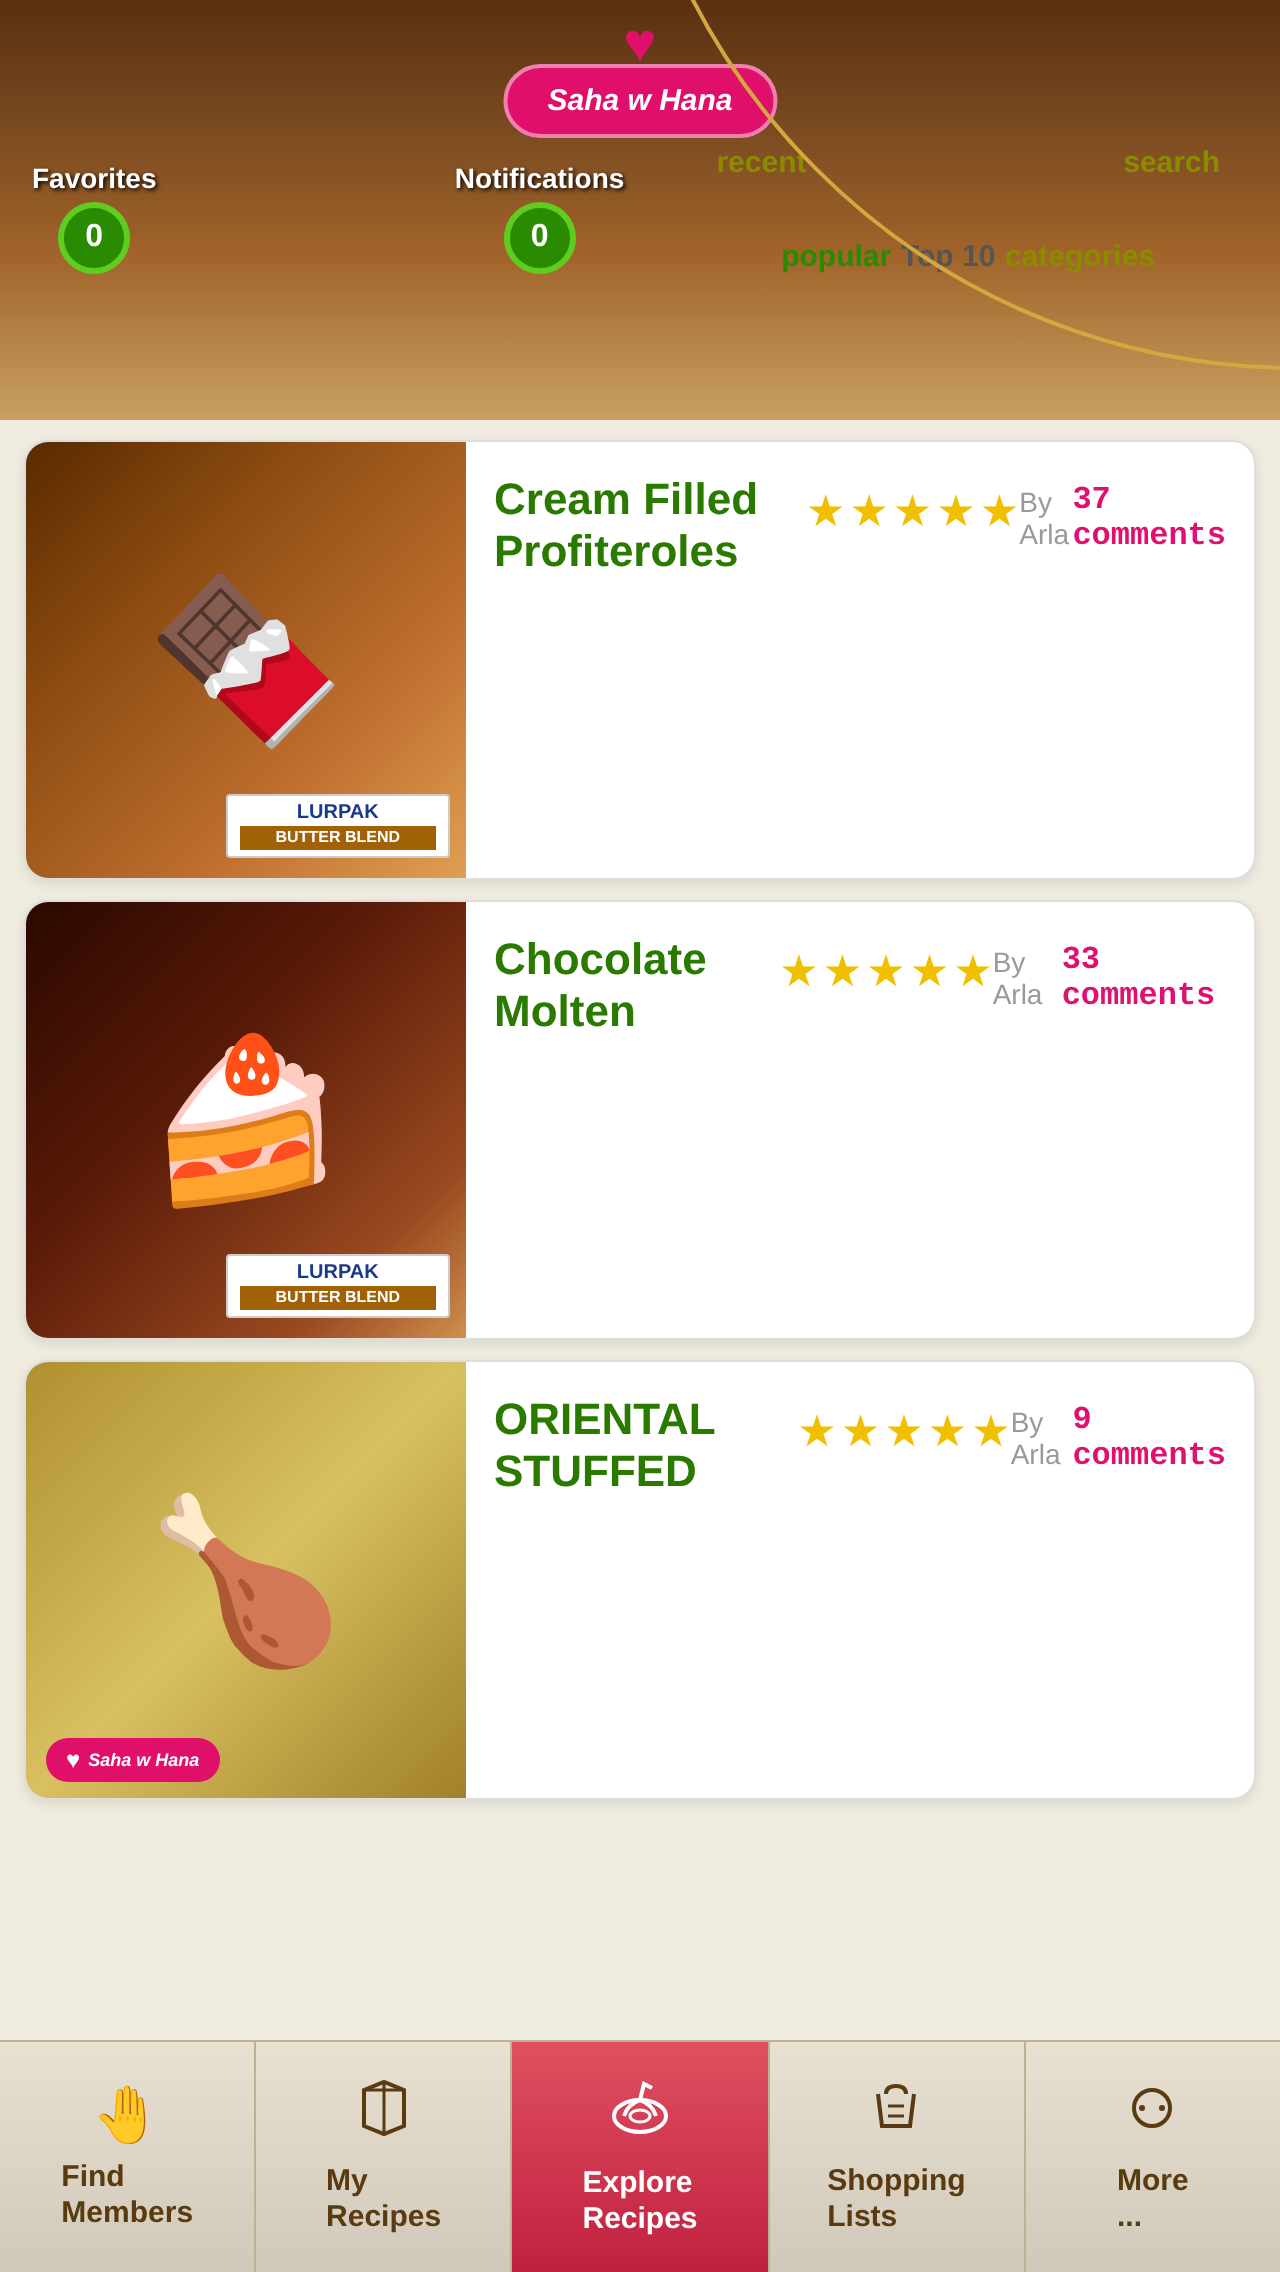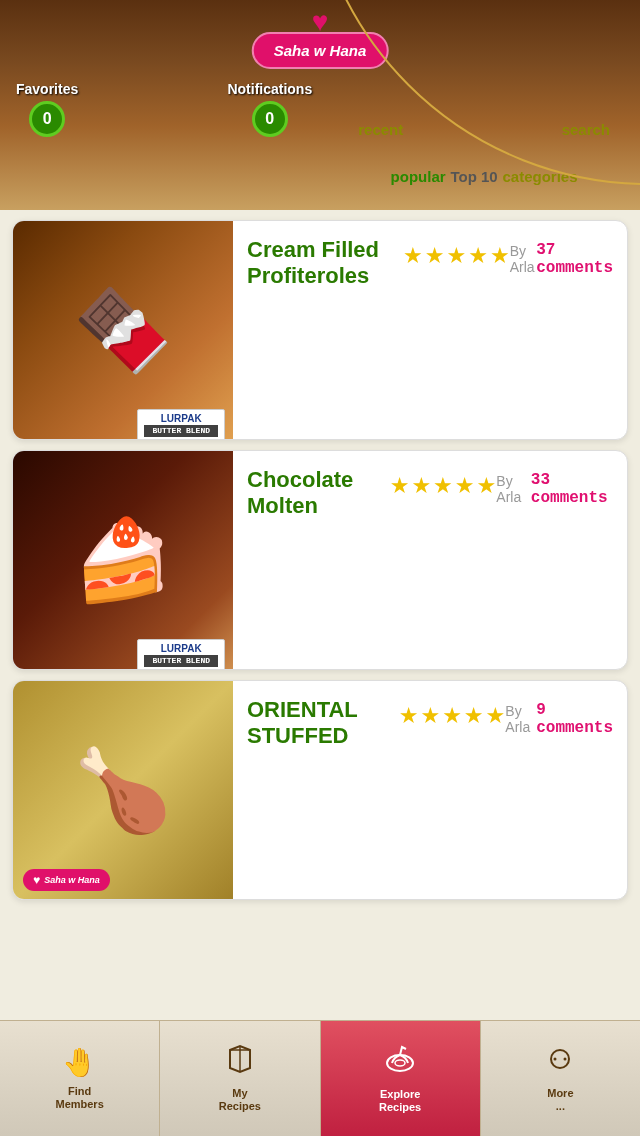--- a/index.html
+++ b/index.html
@@ -104,21 +104,20 @@
       border: 2px solid #d4a840;
       top: -560px;
       left: -20px;
     }
 
     .nav-row1 {
       display: flex;
       justify-content: space-between;
       padding: 8px 30px 0;
       width: 100%;
-      margin-top: 48px;
     }
 
     .nav-item {
       color: #8B8B00;
       font-size: 15px;
       font-weight: bold;
       cursor: pointer;
     }
 
     .nav-row2 {
@@ -177,40 +176,39 @@
       background: linear-gradient(135deg, #2a1000 0%, #5a2008 50%, #c88040 100%);
     }
 
     .img-oriental {
       background: linear-gradient(135deg, #c0a040 0%, #e0c060 50%, #a08030 100%);
     }
 
     
     .lurpak-badge {
       position: absolute;
-      bottom: 0;
+      bottom: 12px;
       right: 8px;
       background: #fff;
       border: 1px solid #ccc;
       padding: 3px 6px;
       font-size: 9px;
       font-weight: bold;
       color: #1a4a8a;
       border-radius: 2px;
       text-align: center;
       line-height: 1.2;
     }
 
     .lurpak-red {
-      background: #404040;
-      color: #fff;
-      padding: 1px 8px;
+      background: #a16207;
+      color: #fff;
+      padding: 1px 18px;
       font-size: 8px;
       display: block;
-      font-family: Liberation Mono, monospace;
     }
 
     .recipe-info {
       padding: 16px 14px;
       flex: 1;
       display: flex;
       justify-content: space-between;
     }
 
     .recipe-title {
@@ -281,23 +279,23 @@
     .tab-icon {
       font-size: 28px;
       color: #5a3a10;
     }
 
     .tab-item.active .tab-icon {
       color: #fff;
     }
 
     .tab-label {
-      font-size: 11px;
+      font-size: 15px;
       color: #5a3a10;
-      text-align: center;
+      text-align: left;
       font-weight: bold;
       line-height: 1.2;
     }
 
     .tab-item.active .tab-label {
       color: #fff;
     }
 
     
     .img-watermark {
@@ -455,20 +453,32 @@
         <ellipse cx="16" cy="20" rx="13" ry="8" stroke="#fff" stroke-width="2" fill="none"></ellipse>
         <path d="M8 20 Q10 14 16 12 Q22 14 24 20" stroke="#fff" stroke-width="2" fill="none"></path>
         <path d="M16 12 L18 4 L22 6" stroke="#fff" stroke-width="2" fill="none"></path>
         <ellipse cx="16" cy="20" rx="5" ry="3" stroke="#fff" stroke-width="1.5" fill="none"></ellipse>
       </svg>
     </div>
     <div class="tab-label" style="white-space:pre-line;">Explore
 Recipes</div>
   </div>
 
+  <div class="tab-item">
+    <div class="tab-icon">
+      <svg width="30" height="30" viewBox="0 0 30 30" fill="none">
+        <path d="M6 8 L8 24 L22 24 L24 8" stroke="#5a3a10" stroke-width="2" fill="none"></path>
+        <path d="M10 8 Q10 4 15 4 Q20 4 20 8" stroke="#5a3a10" stroke-width="2" fill="none"></path>
+        <line x1="11" y1="14" x2="19" y2="14" stroke="#5a3a10" stroke-width="1.5"></line>
+        <line x1="11" y1="19" x2="19" y2="19" stroke="#5a3a10" stroke-width="1.5"></line>
+      </svg>
+    </div>
+    <div class="tab-label" style="white-space:pre-line;">Shopping
+Lists</div>
+  </div>
 
   <div class="tab-item">
     <div class="tab-icon">
       <svg width="30" height="30" viewBox="0 0 30 30" fill="none">
         <circle cx="15" cy="15" r="9" stroke="#5a3a10" stroke-width="2" fill="none"></circle>
         <circle cx="10" cy="15" r="1.5" fill="#5a3a10"></circle>
         <circle cx="20" cy="15" r="1.5" fill="#5a3a10"></circle>
       </svg>
     </div>
     <div class="tab-label" style="white-space:pre-line;">More

